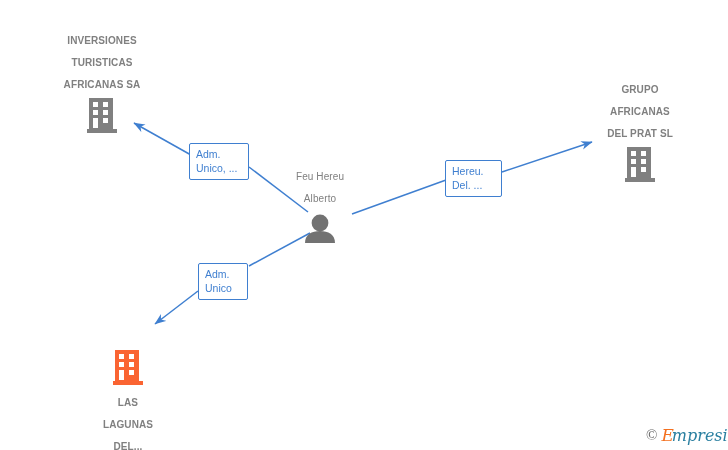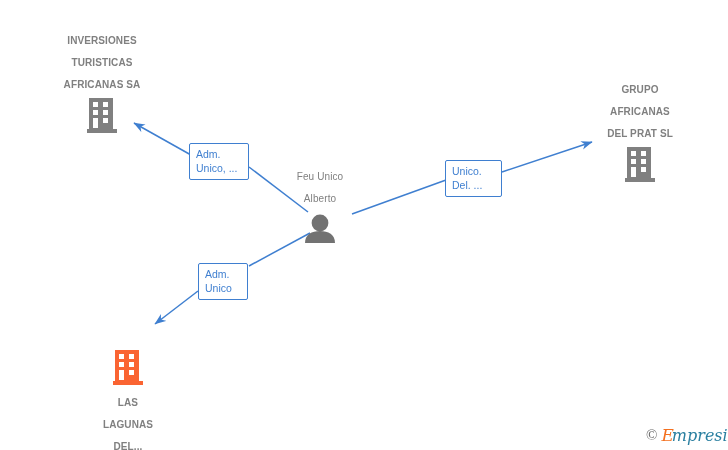--- a/index.html
+++ b/index.html
@@ -143,21 +143,21 @@
           <rect x="6" y="12" width="5" height="5" fill="#ffffff"></rect>
           <rect x="16" y="12" width="5" height="5" fill="#ffffff"></rect>
           <rect x="6" y="20" width="5" height="10" fill="#ffffff"></rect>
           <rect x="16" y="20" width="5" height="5" fill="#ffffff"></rect>
         </g>
       </svg>
     </span>
   </div>
 
   <div class="node" style="left:260px; top:166px; width:120px;">
-    <div class="node-label plain">Feu Unico
+    <div class="node-label plain">Feu Hereu
 Alberto</div>
     <span class="icon-wrap">
       <svg width="120" height="36" viewBox="0 0 120 36">
         <g transform="translate(45,4)" fill="#727272">
           <circle cx="15" cy="9" r="8.4"></circle>
           <path d="M0,29 C0,20.6 6.7,17 15,17 C23.3,17 30,20.6 30,29 Z"></path>
         </g>
       </svg>
     </span>
   </div>
@@ -178,21 +178,21 @@
       </svg>
     </span>
     <div class="node-label">LAS
 LAGUNAS
 DEL...</div>
   </div>
 
   <div class="edge-label" style="left:189px; top:143px; width:60px;">Adm.
 Unico, ...</div>
 
-  <div class="edge-label" style="left:445px; top:160px; width:57px;">Unico.
+  <div class="edge-label" style="left:445px; top:160px; width:57px;">Hereu.
 Del. ...</div>
 
   <div class="edge-label" style="left:198px; top:263px; width:50px;">Adm.
 Unico</div>
 
   <div class="watermark">
     <span class="wm-c">©</span>
     <span>
       <span class="wm-e">E</span><span class="wm-rest">mpresia</span>
     </span>

